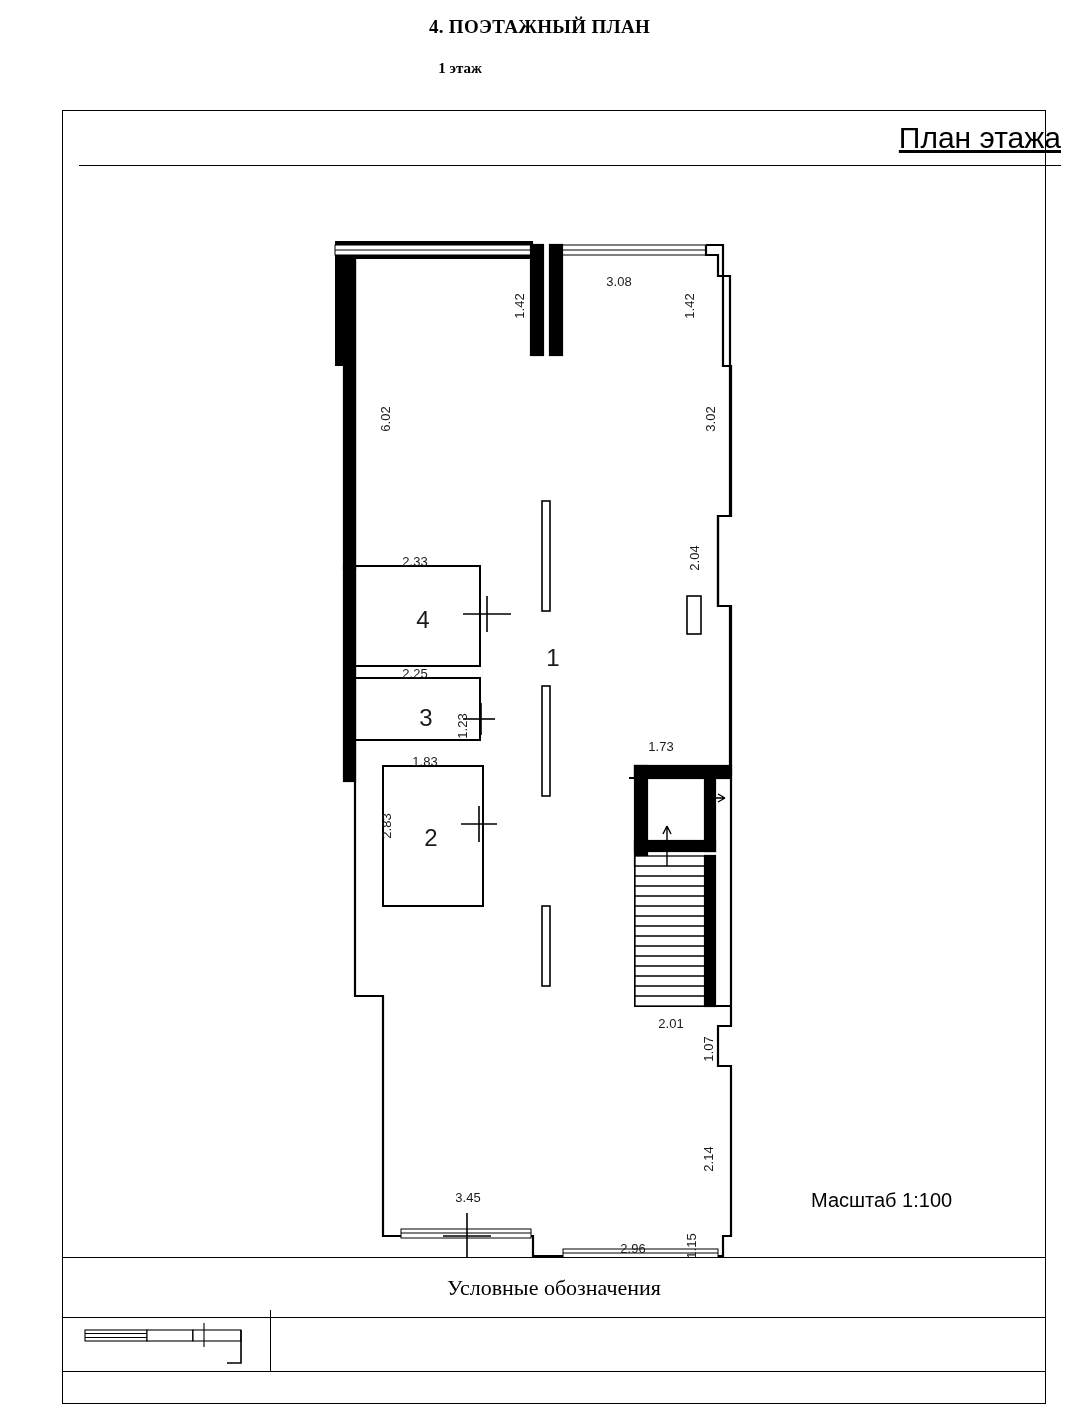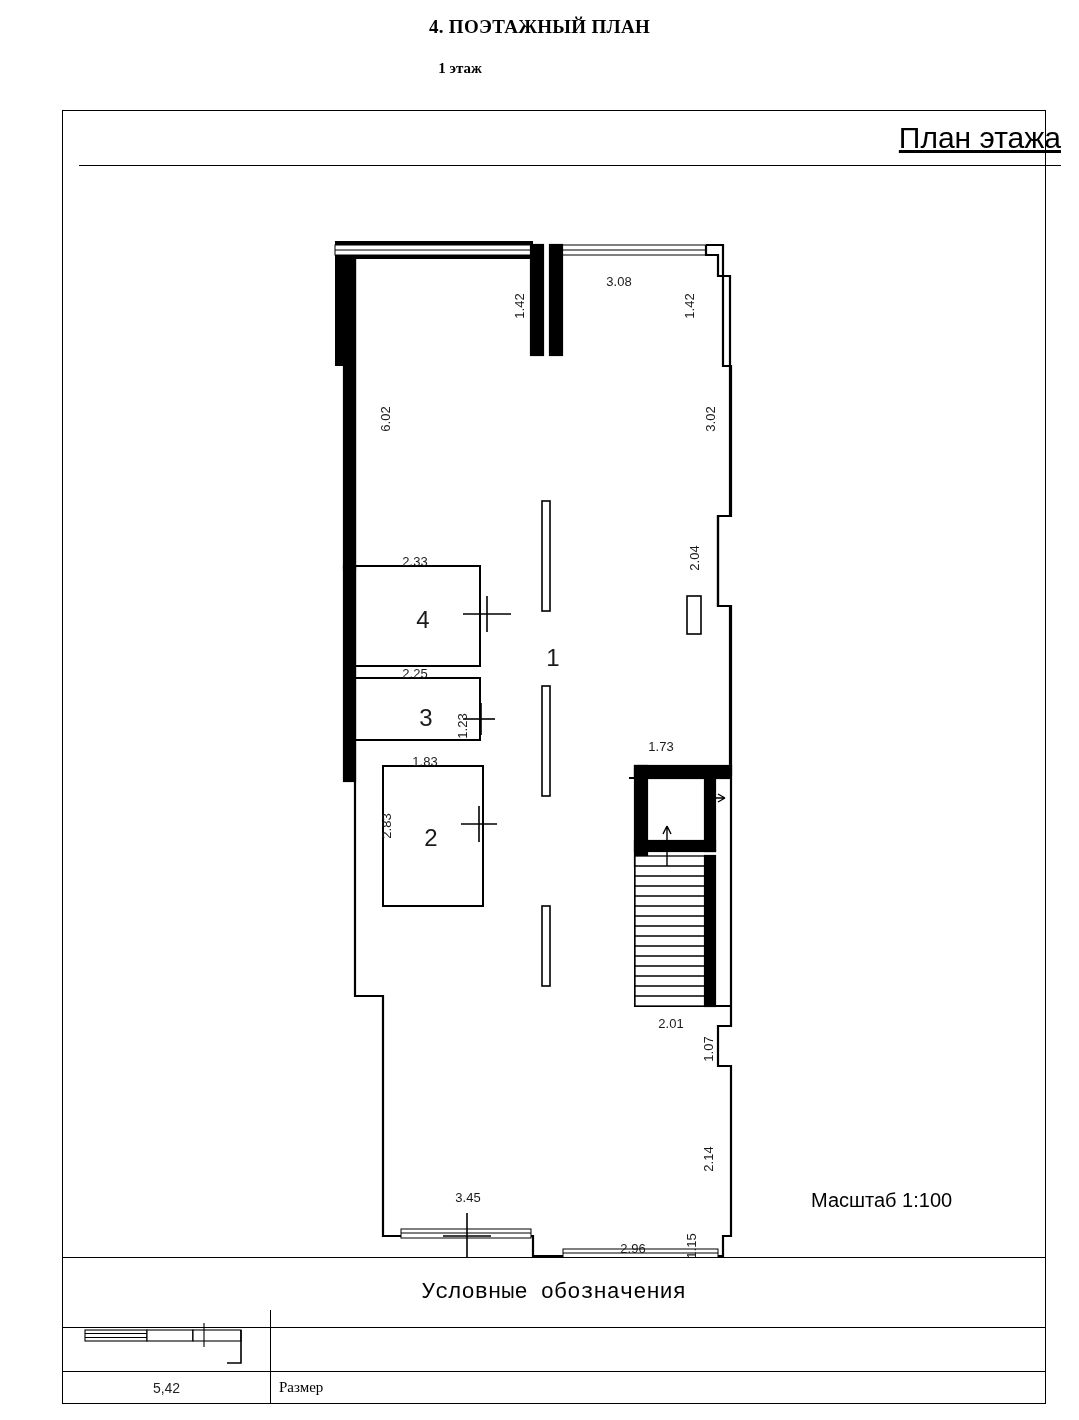--- a/index.html
+++ b/index.html
@@ -58,28 +58,28 @@
     justify-content: flex-end;
     font-family: "Liberation Sans", sans-serif;
     font-size: 30px;
     text-decoration: underline;
   }
   .legend-header {
     position: absolute;
     left: 0;
     top: 1146px;
     width: 100%;
-    height: 71px;
+    height: 61px;
     border-top: 1.4px solid #000;
     border-bottom: 1.4px solid #000;
     box-sizing: border-box;
     display: flex;
     align-items: center;
     justify-content: center;
-    font-family: Liberation Mono, monospace;
+    font-family: Liberation Serif, serif;
     font-size: 22px;
   }
   .legend-row {
     position: absolute;
     left: 0;
     width: 100%;
     box-sizing: border-box;
     display: flex;
   }
   .legend-row-1 { top: 1199px; height: 62px; border-bottom: 1.4px solid #000; }
@@ -269,20 +269,14 @@
           <rect x="70" y="17" width="46" height="11" fill="#fff"></rect>
           <line x1="116" y1="17" x2="116" y2="28"></line>
           <rect x="116" y="17" width="48" height="11" fill="#fff"></rect>
           <path d="M 164 17 L 164 50 L 150 50" stroke="#000" stroke-width="1.6"></path>
           <line x1="127" y1="10" x2="127" y2="34"></line>
         </g>
       </svg>
     </div>
   </div>
 
-  <div class="legend-row legend-row-2">
-    <div class="legend-cell-left">
-      <span class="legend-size-text">5,42</span>
-    </div>
-    <div class="legend-cell-right">Размер</div>
-  </div>
 
 </div>
 
 </body></html>

